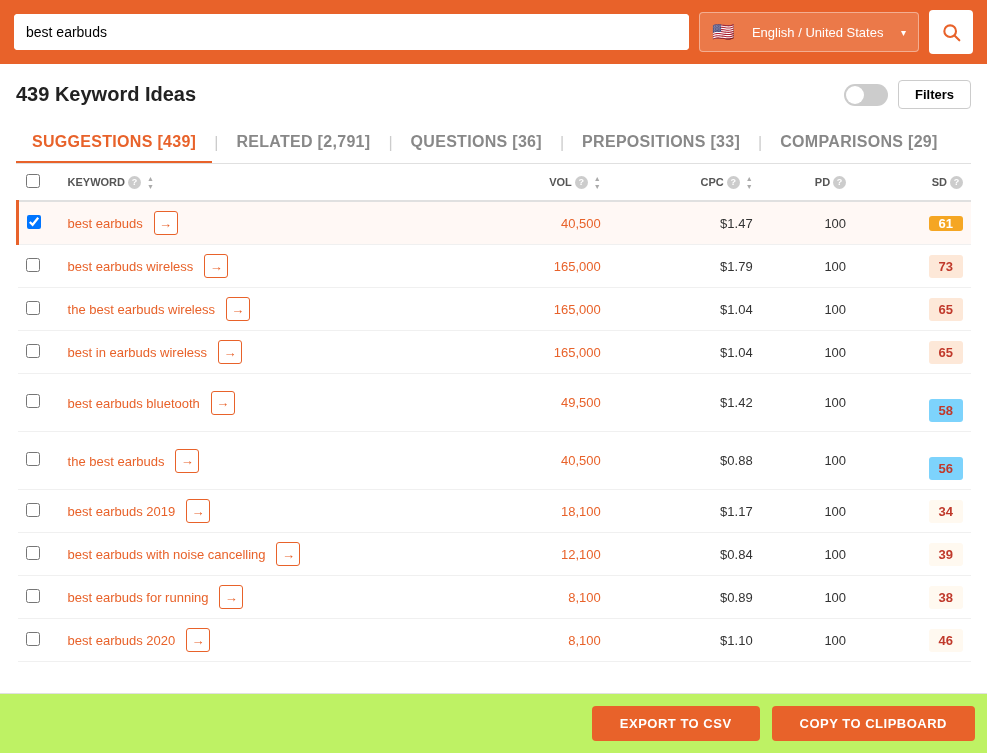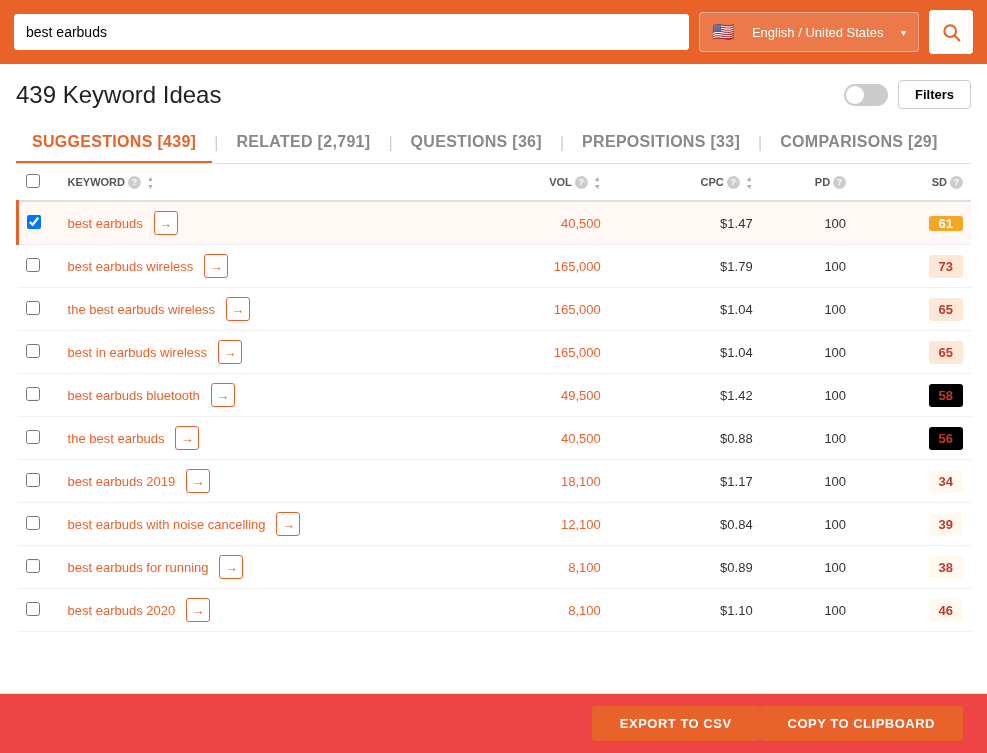--- a/index.html
+++ b/index.html
@@ -71,22 +71,22 @@
     }
 
     
     .title-row {
       display: flex;
       align-items: center;
       justify-content: space-between;
       margin-bottom: 14px;
     }
     .page-title {
-      font-size: 24px;
-      font-weight: normal;
+      font-size: 20px;
+      font-weight: bold;
       color: #222;
     }
     .filters-group {
       display: flex;
       align-items: center;
       gap: 10px;
     }
     .toggle-switch {
       width: 44px;
       height: 22px;
@@ -241,42 +241,42 @@
       border-radius: 3px;
       cursor: pointer;
       color: #e8622a;
       font-size: 13px;
       background: #fff;
     }
 
     
     .sd-high { background: #f5a623; color: #fff; border-radius: 3px; padding: 0 10px; display: inline-block; }
     .sd-med-high { background: #fde8d8; color: #c0392b; border-radius: 3px; padding: 4px 10px; display: inline-block; }
-    .sd-med { background: #000000; color: #c0392b; border-radius: 3px; padding: 4px 10px; display: inline-block; }
+    .sd-med { background: #7dd3fc; color: #c0392b; border-radius: 3px; padding: 4px 10px; display: inline-block; margin-top: 16px; }
     .sd-low { background: #fff9f0; color: #c0392b; border-radius: 3px; padding: 4px 10px; display: inline-block; }
 
     
     input[type=checkbox] {
       width: 14px;
       height: 14px;
       cursor: pointer;
     }
 
     
     .footer-bar {
       position: fixed;
       bottom: 0;
       left: 0;
       width: 987px;
-      background: #ef4444;
+      background: #bef264;
       border-top: 1px solid #e0e0e0;
-      padding: 12px 24px;
+      padding: 12px 12px;
       display: flex;
       justify-content: flex-end;
-      gap: 0;
+      gap: 12px;
     }
     .footer-btn {
       padding: 10px 28px;
       border: none;
       border-radius: 4px;
       font-size: 13px;
       font-weight: 700;
       cursor: pointer;
       letter-spacing: 0.5px;
       text-transform: uppercase;

